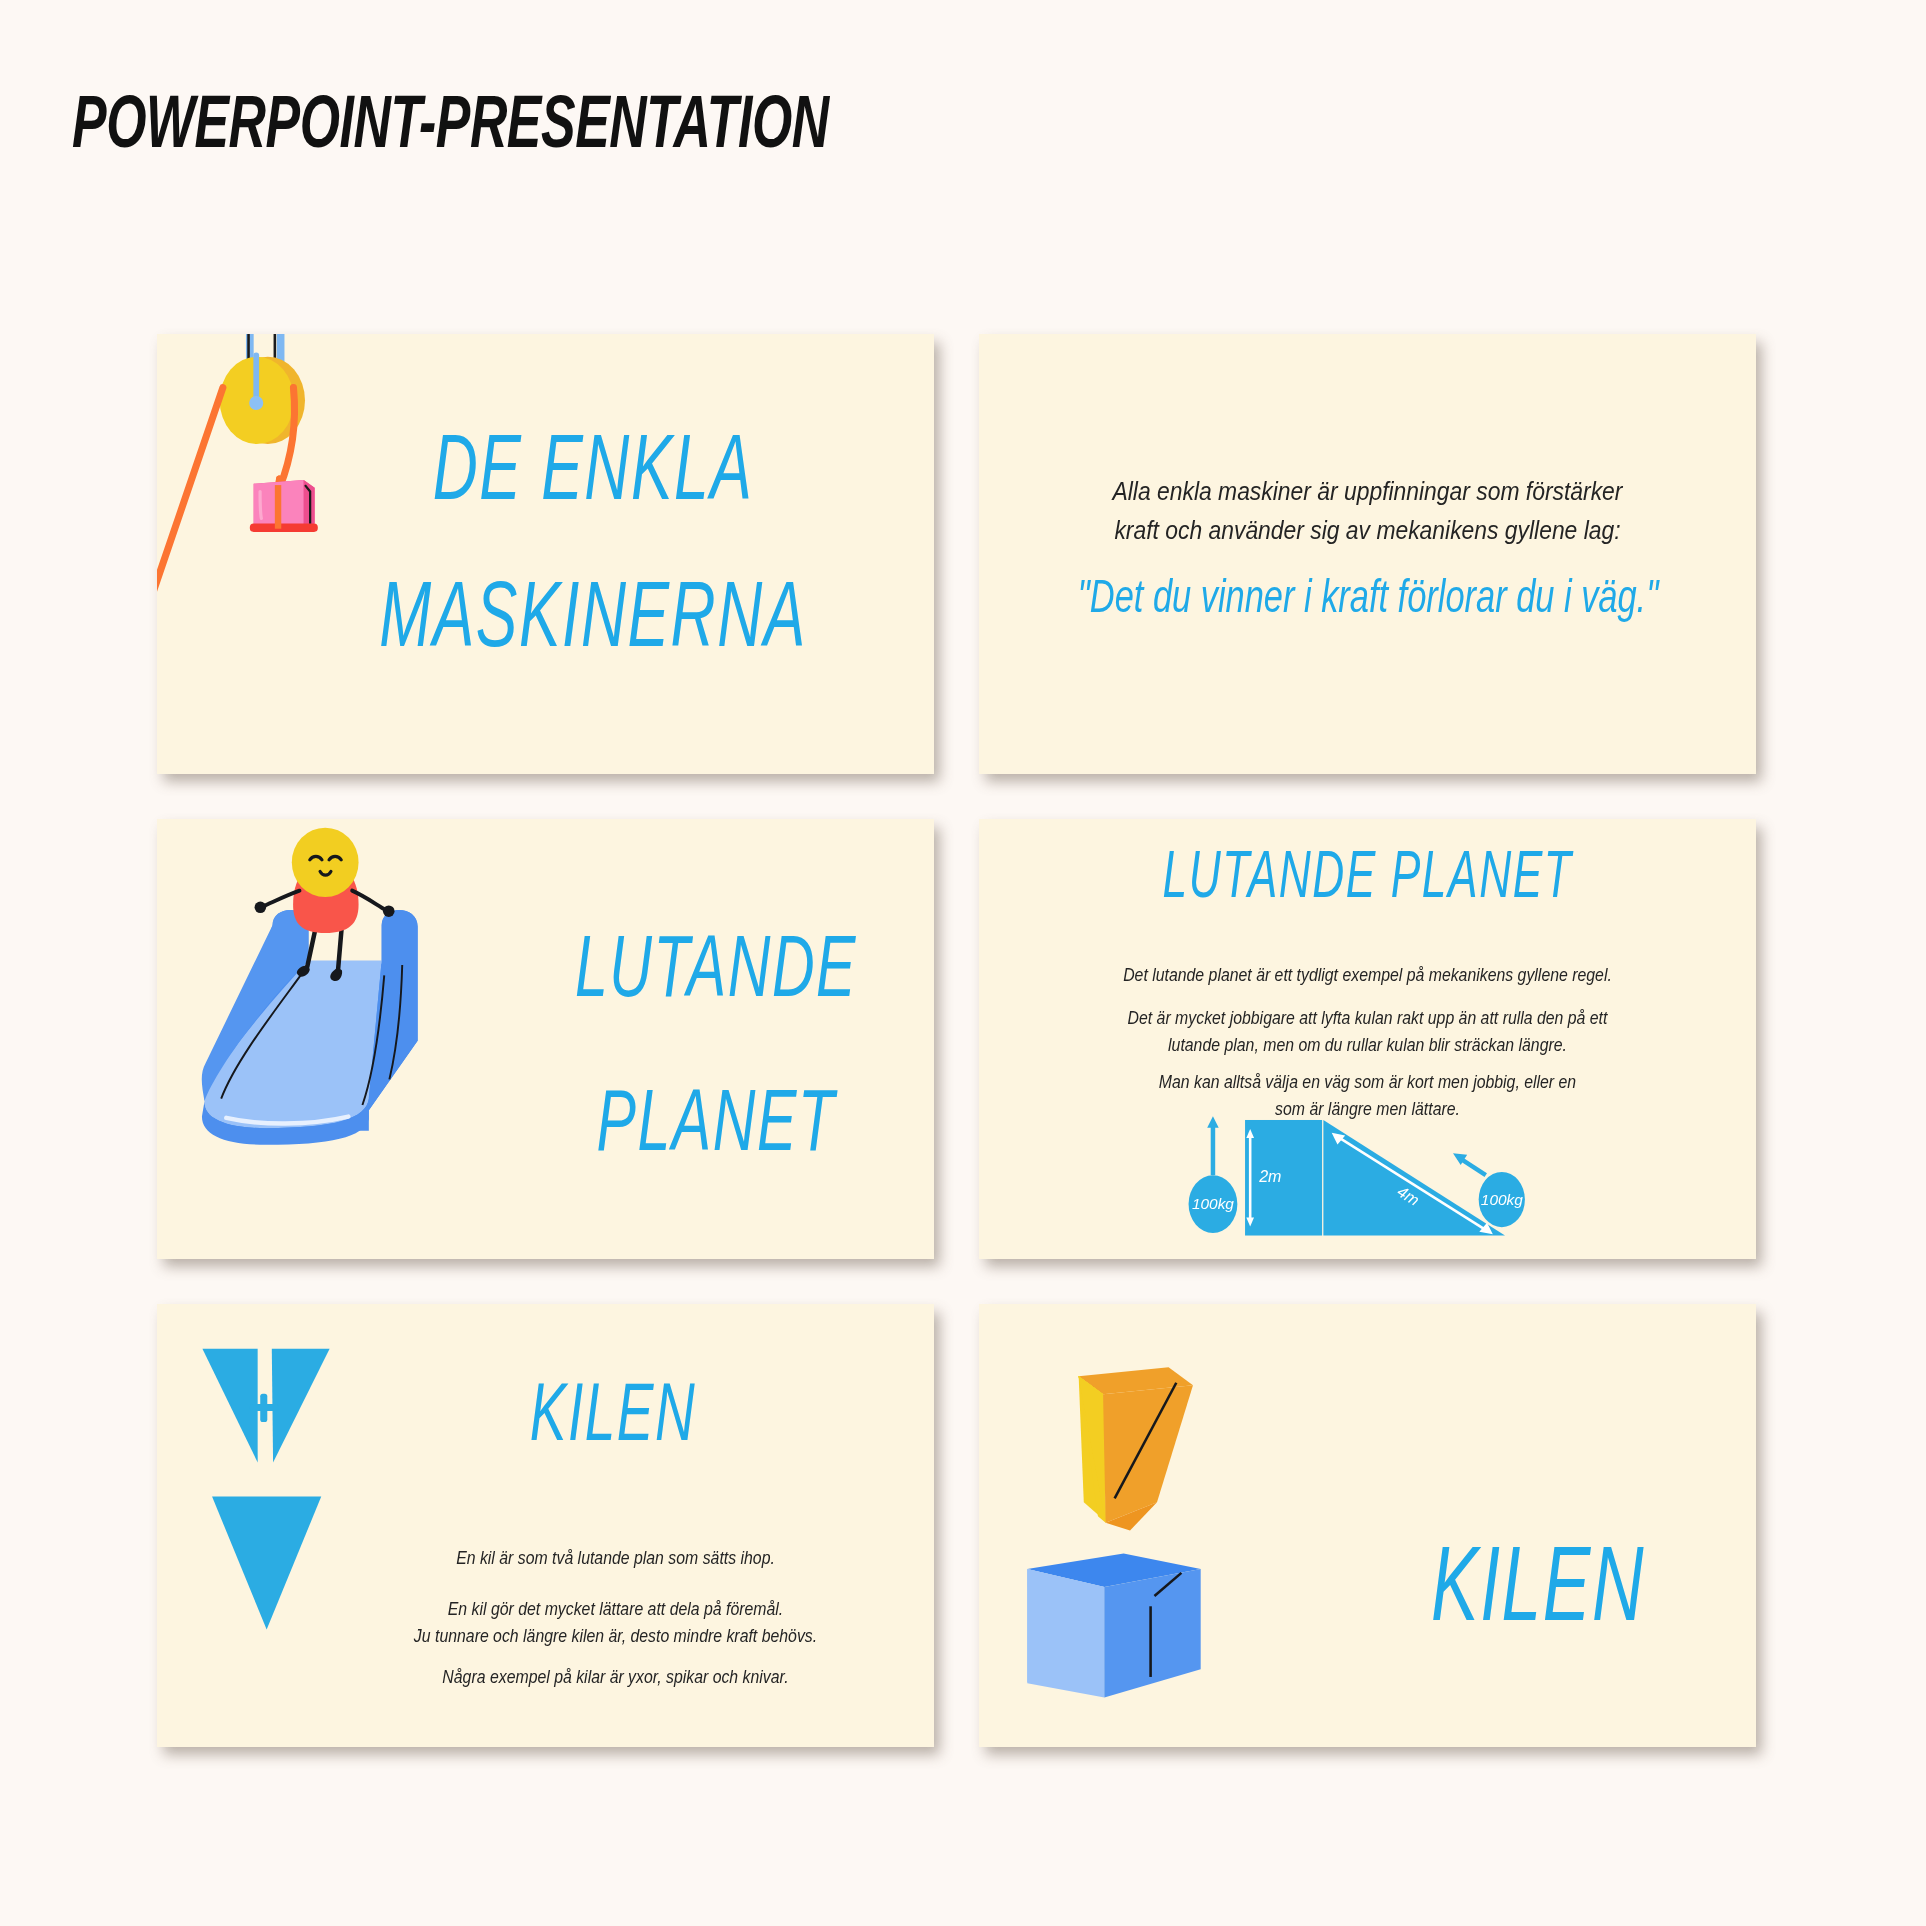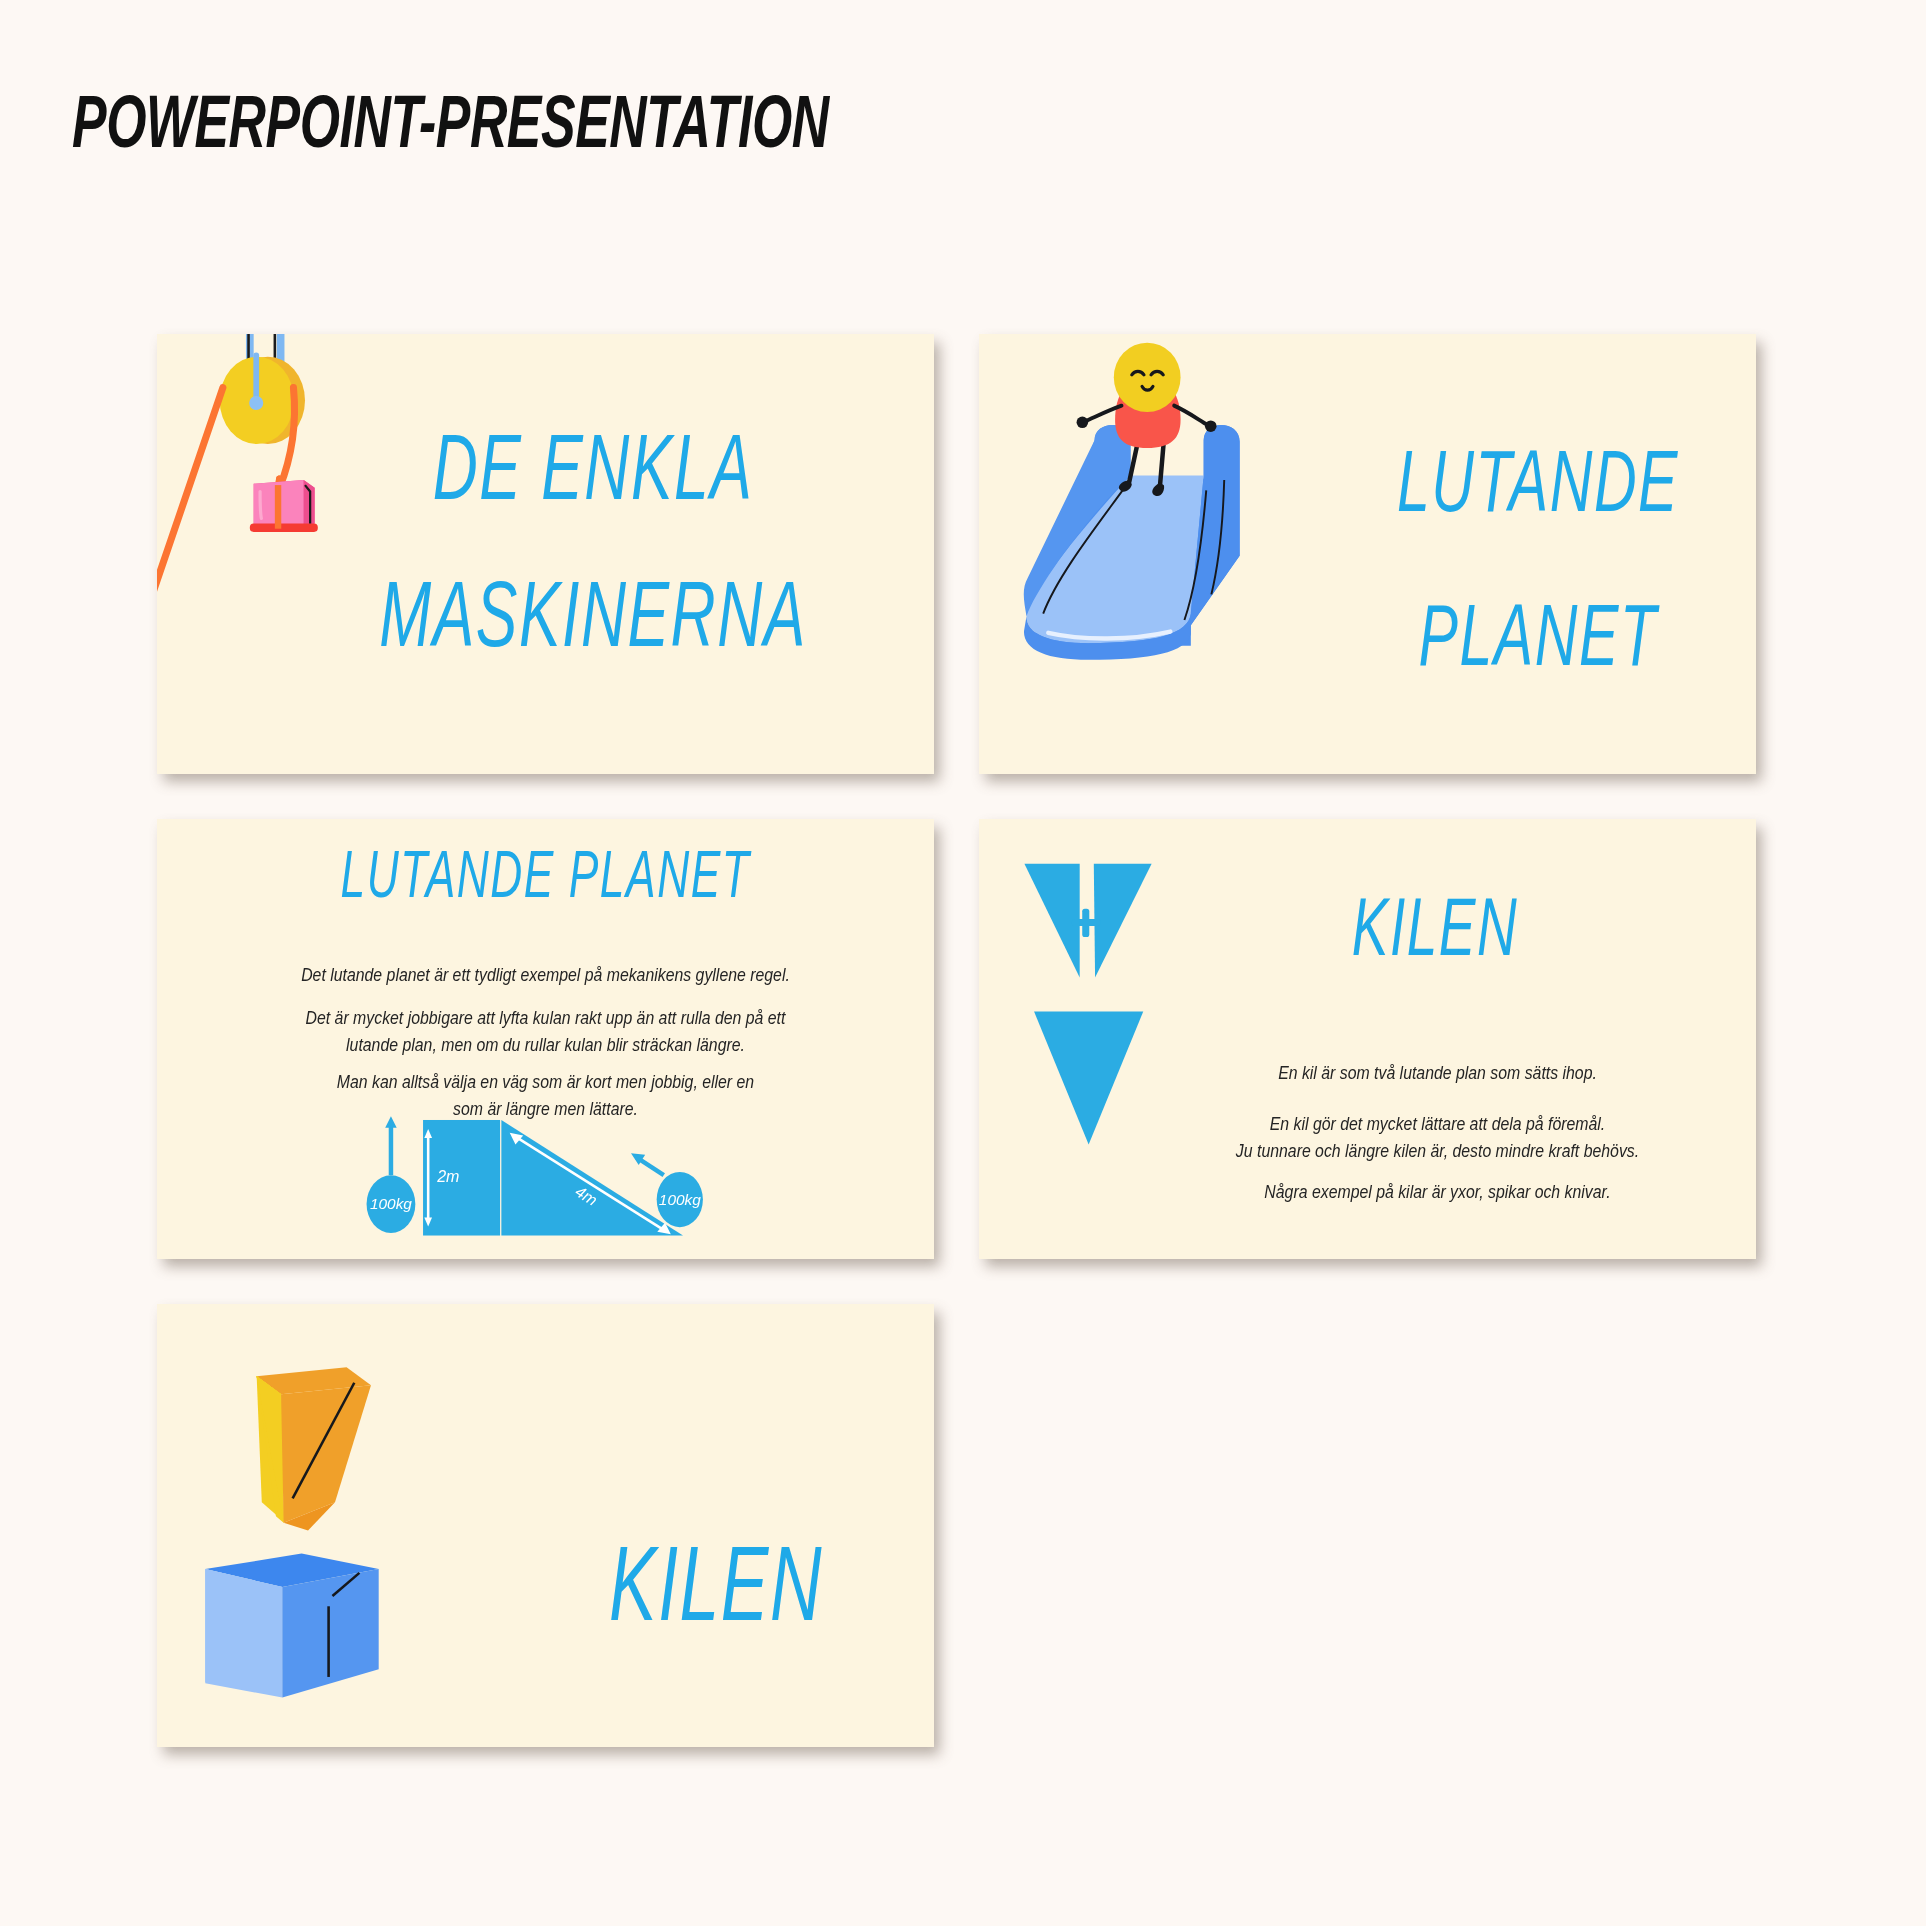--- a/index.html
+++ b/index.html
@@ -207,20 +207,27 @@
 
         <path d="M198 240 L198 308" stroke="#FC7532" stroke-width="10" fill="none"></path>
       </svg>
 
       <div class="big-head" id="s1-title">
         <span class="ln">DE ENKLA</span>
         <span class="ln">MASKINERNA</span>
       </div>
     </div>
 
+    <div class="slide">
+      <div class="body-text" id="s2-intro">
+        <div>Alla enkla maskiner är uppfinningar som förstärker</div>
+        <div>kraft och använder sig av mekanikens gyllene lag:</div>
+      </div>
+      <div class="big-head" id="s2-quote">"Det du vinner i kraft förlorar du i väg."</div>
+    </div>
 
     <div class="slide">
 
       <svg id="playground" viewBox="0 0 560 620">
 
         <path d="M150 150 C 150 118, 206 118, 206 152 L206 210 L320 210 L320 150 C 320 118, 376 118, 376 152
                  L376 330 L300 438 L300 470 L58 470 L58 420 Z" fill="#4D8FEE"></path>
 
         <path d="M206 205 L320 205 L300 420 C 296 452, 246 466, 140 466 C 80 466, 44 452, 44 424
                  C 44 396, 118 300, 206 205 Z" fill="#9BC2F8"></path>

